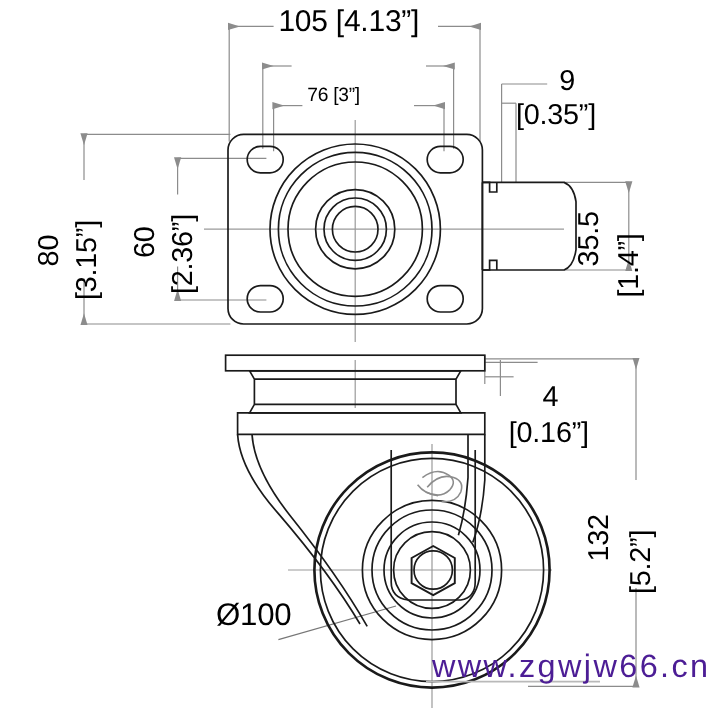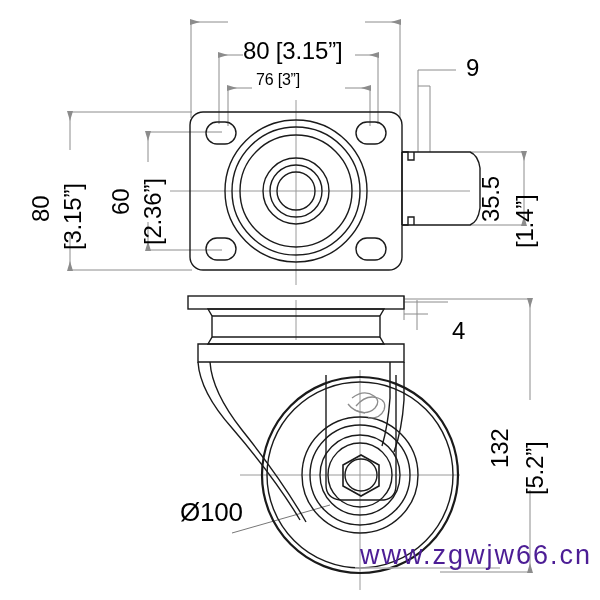--- a/index.html
+++ b/index.html
@@ -186,37 +186,39 @@
         <path d="M356,406 q10,-12 22,-8 q9,3 6,12 q-4,9 -16,8"></path>
         <path d="M348,404 q6,8 17,9"></path>
       </g>
     </g>
 
     <g stroke="#b9b9b9" stroke-width="1.5">
       <line x1="355" y1="568" x2="500" y2="568"></line>
     </g>
   </svg>
 
-
-  <div class="dim-text" style="left:243px; top:38px; font-size:24px;">80 [3.15”]</div>
+  <div class="dim-text" style="left:232px; top:5px;">105 [4.13”]</div>
+
 
   <div class="dim-text" style="left:256px; top:71px; font-size:16px;">76 [3”]</div>
 
   <div class="dim-text rot" style="left:28px; top:222px; transform:rotate(-90deg); font-size:24px;">80</div>
   <div class="dim-text rot" style="left:60px; top:250px; transform:rotate(-90deg); font-size:24px;">[3.15”]</div>
 
   <div class="dim-text rot" style="left:108px; top:215px; transform:rotate(-90deg); font-size:24px;">60</div>
   <div class="dim-text rot" style="left:140px; top:245px; transform:rotate(-90deg); font-size:24px;">[2.36”]</div>
 
   <div class="dim-text" style="left:466px; top:55px; font-size:24px;">9</div>
+  <div class="dim-text" style="left:430px; top:83px; font-size:24px;">[0.35”]</div>
 
   <div class="dim-text rot" style="left:478px; top:222px; transform:rotate(-90deg); font-size:24px;">35.5</div>
   <div class="dim-text rot" style="left:512px; top:248px; transform:rotate(-90deg); font-size:24px;">[1.4”]</div>
 
   <div class="dim-text" style="left:452px; top:318px; font-size:24px;">4</div>
+  <div class="dim-text" style="left:424px; top:348px; font-size:24px;">[0.16”]</div>
 
   <div class="dim-text rot" style="left:487px; top:468px; transform:rotate(-90deg); font-size:24px;">132</div>
   <div class="dim-text rot" style="left:522px; top:495px; transform:rotate(-90deg); font-size:24px;">[5.2”]</div>
 
   <div class="dim-text" style="left:180px; top:498px; font-size:26px;">Ø100</div>
 
   <div class="watermark" style="left:360px; top:540px;">www.zgwjw66.cn</div>
 
 </div>
 

